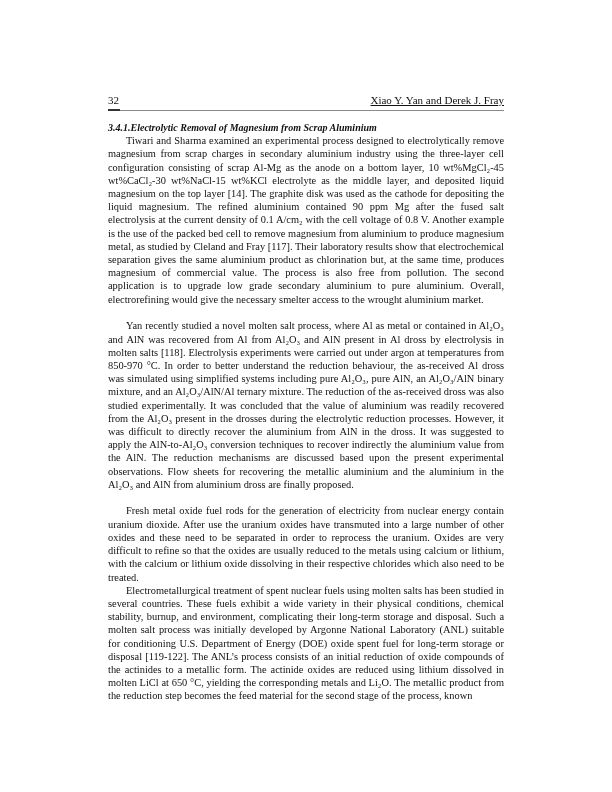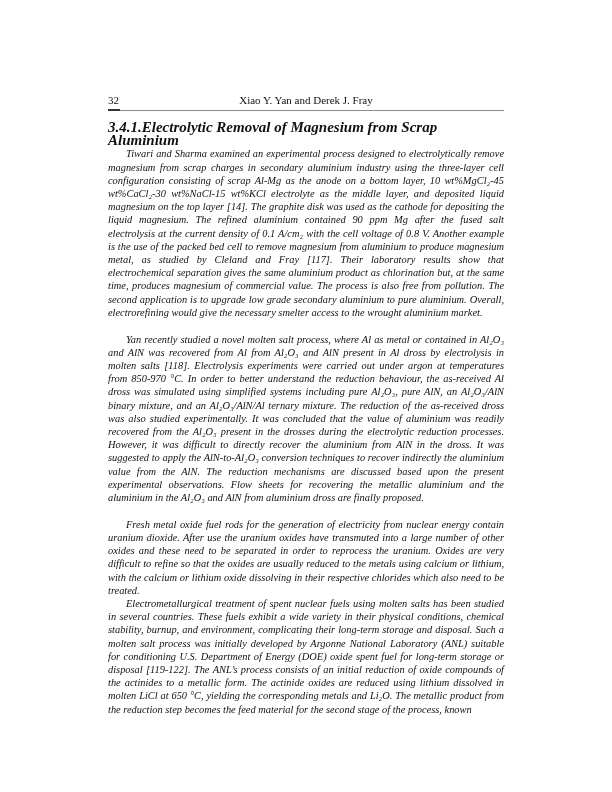--- a/index.html
+++ b/index.html
@@ -1,27 +1,27 @@
 <!DOCTYPE html>
 <html><head>
 <meta charset="utf-8">
 <style>
   html, body { margin: 0; padding: 0; background: #ffffff; }
   body { width: 612px; height: 792px; position: relative; overflow: hidden; }
   .page { position: absolute; left: 0; top: 0; width: 546px; height: 792px; background: #fff; margin-top: 40px; }
   .header { position: absolute; left: 108px; top: 54px; width: 396px; height: 14px;
             font-family: "Liberation Serif", serif; font-size: 11px; color: #111; }
   .header .pno { position: absolute; left: 0; top: 0; }
-  .header .running { position: absolute; left: 0; width: 396px; top: 0; text-align: center; }
+  .header .running { position: absolute; left: 0; width: 396px; top: 0; text-align: right; text-decoration: underline; }
   .rule { position: absolute; left: 108px; top: 70px; width: 396px; height: 1px; background: #8a8a8a; }
   .rule-left { position: absolute; left: 108px; top: 69px; width: 12px; height: 2px; background: #333; }
   .body { position: absolute; left: 108px; top: 81px; width: 396px;
           font-family: "Liberation Serif", serif; font-size: 10.4px; line-height: 13.2px; color: #111; }
-  .h { font-weight: bold; font-style: italic; margin: 0; font-size: 15px; line-height: 13.2px; }
-  p { margin: 0; text-align: justify; text-indent: 18px; font-style: italic; }
+  .h { font-weight: bold; font-style: italic; margin: 0; font-size: 10px; line-height: 13.2px; }
+  p { margin: 0; text-align: justify; text-indent: 18px; }
   .gap { height: 13.5px; }
 </style>
 </head>
 <body>
 
 <div class="page">
   <div class="header">
     <span class="pno">32</span>
     <span class="running">Xiao Y. Yan and Derek J. Fray</span>
   </div>

